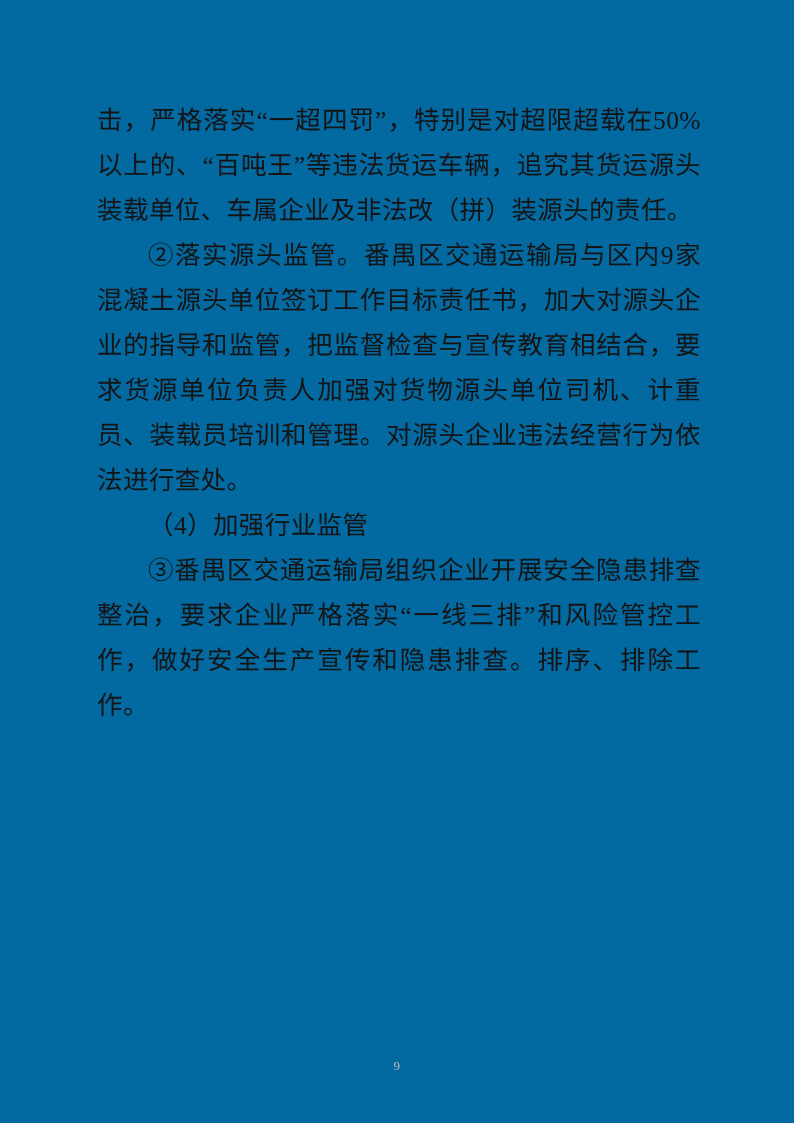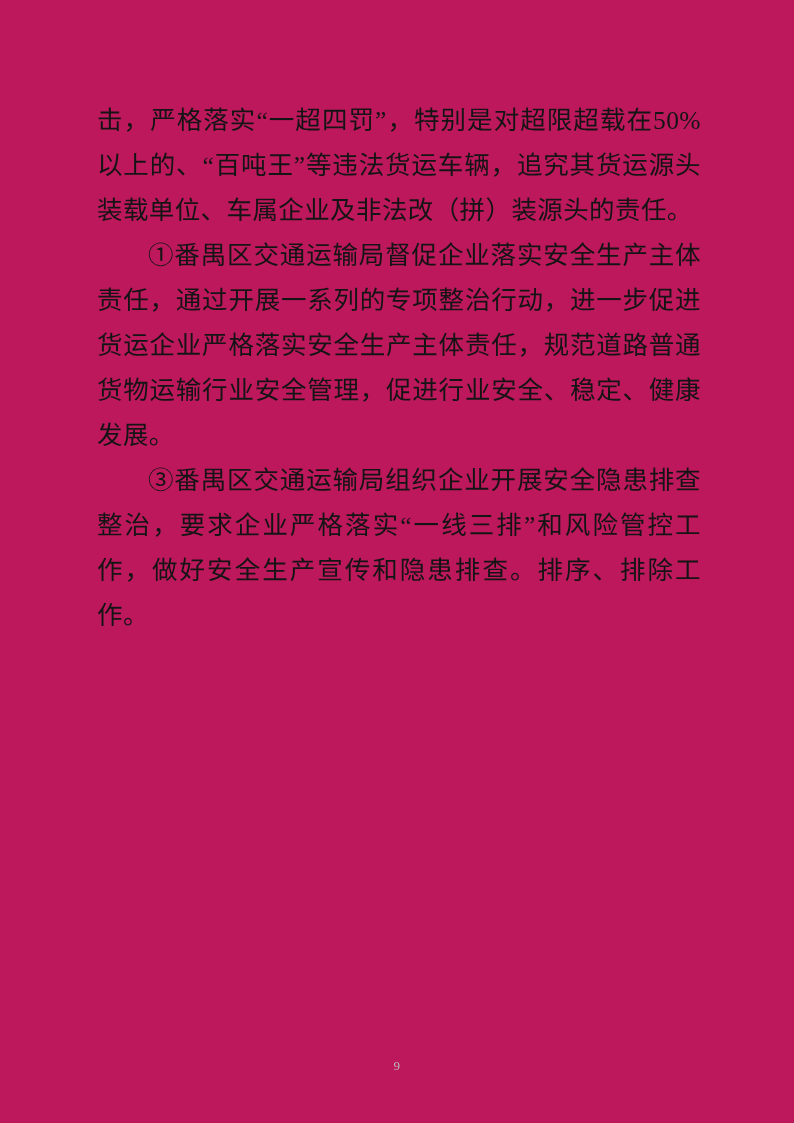--- a/index.html
+++ b/index.html
@@ -7,21 +7,21 @@
     margin: 0;
     padding: 0;
     background: #ffffff;
   }
 
   .page {
     position: relative;
     width: 794px;
     height: 1123px;
     margin: 0 auto;
-    background: #be185d;
+    background: #0369a1;
     overflow: hidden;
     box-sizing: border-box;
   }
 
   .page-body {
     position: absolute;
     left: 97px;
     top: 98px;
     width: 604px;
   }
@@ -74,23 +74,24 @@
 </style>
 </head>
 <body>
 
 <div class="page">
 
   <div class="page-body">
 
     <p class="para cont">击，严格落实“一超四罚”，特别是对超限超载在50%以上的、“百吨王”等违法货运车辆，追究其货运源头装载单位、车属企业及非法改（拼）装源头的责任。</p>
 
+    <p class="para indent">②落实源头监管。番禺区交通运输局与区内9家混凝土源头单位签订工作目标责任书，加大对源头企业的指导和监管，把监督检查与宣传教育相结合，要求货源单位负责人加强对货物源头单位司机、计重员、装载员培训和管理。对源头企业违法经营行为依法进行查处。</p>
 
+    <p class="para subhead">（4）加强行业监管</p>
 
-    <p class="para indent">①番禺区交通运输局督促企业落实安全生产主体责任，通过开展一系列的专项整治行动，进一步促进货运企业严格落实安全生产主体责任，规范道路普通货物运输行业安全管理，促进行业安全、稳定、健康发展。</p>
 
 
     <p class="para indent">③番禺区交通运输局组织企业开展安全隐患排查整治，要求企业严格落实“一线三排”和风险管控工作，做好安全生产宣传和隐患排查。排序、排除工作。</p>
 
   </div>
 
   <div class="page-number">9</div>
 
 </div>
 

